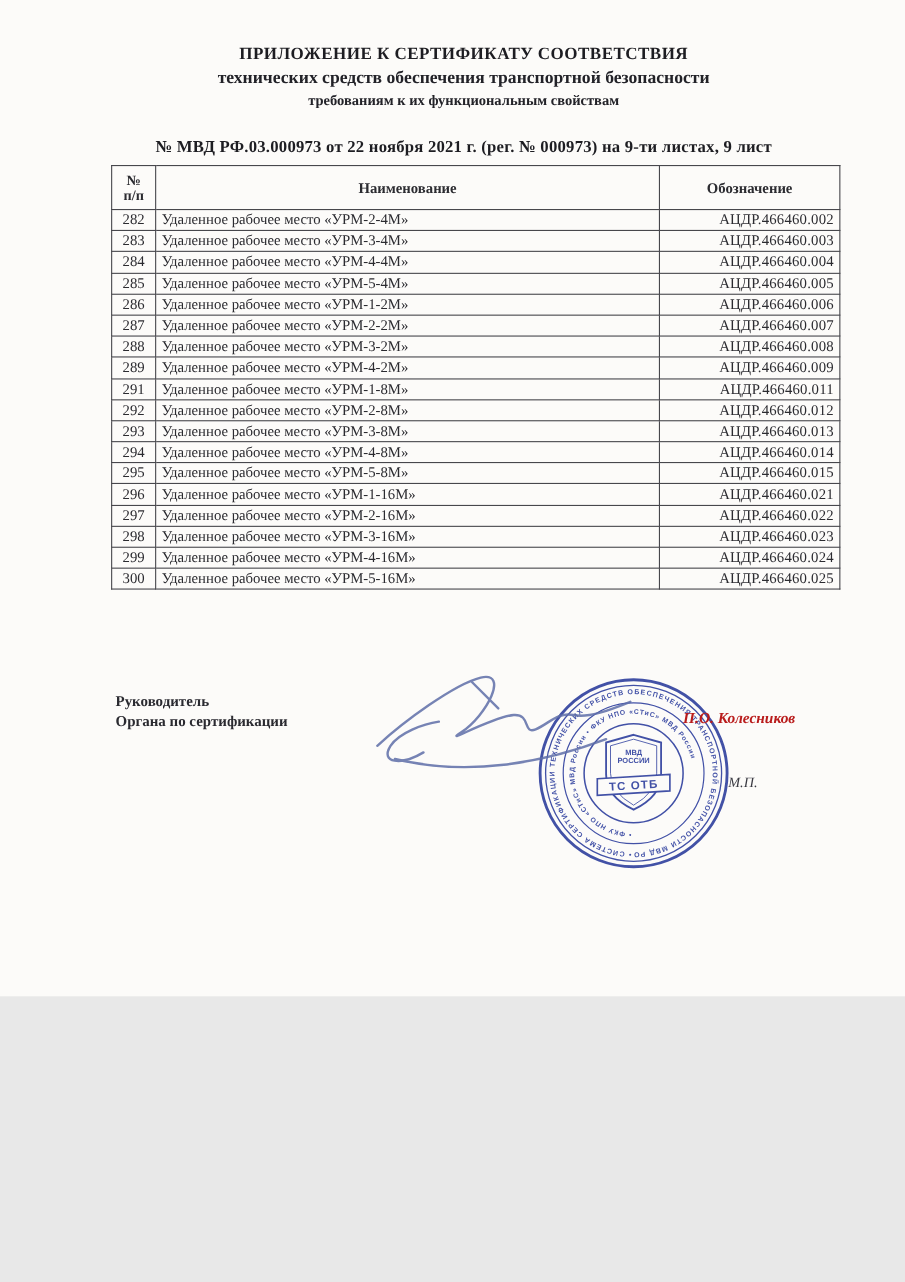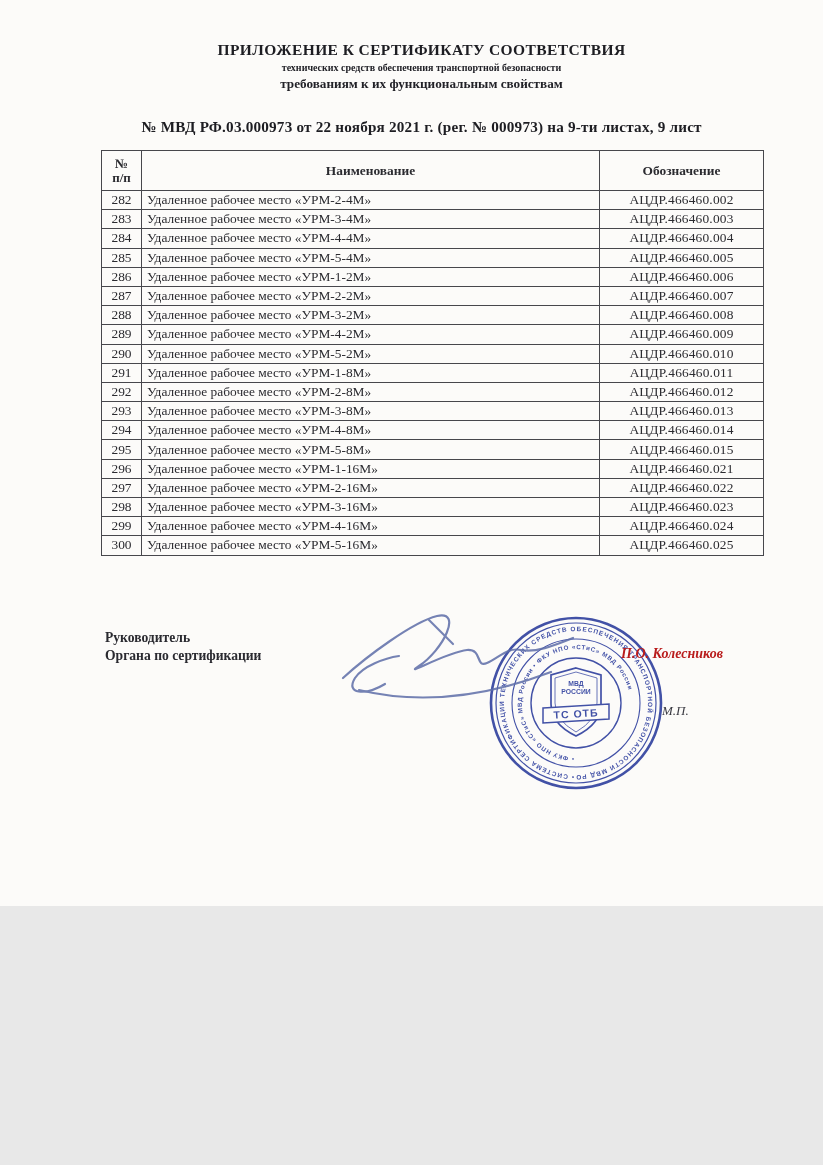--- a/index.html
+++ b/index.html
@@ -7,39 +7,39 @@
   .page {
     position:relative; width:823px; height:906px;
     background:#fcfbf9; overflow:hidden;
     font-family:"Liberation Serif", serif; color:#26262a;
     margin:0 auto;
   }
 
   
   .doc-header { position:absolute; left:24px; top:0; width:795px; text-align:center; }
   .ttl1 { margin-top:41px; font-size:15.5px; font-weight:bold; letter-spacing:.4px; color:#1d1d22; }
-  .ttl2 { margin-top:3px;  font-size:10px; font-weight:bold; color:#222228; }
+  .ttl2 { margin-top:3px;  font-size:16px; font-weight:bold; color:#222228; }
   .ttl3 { margin-top:3px;  font-size:13.2px; font-weight:bold; color:#222228; }
   .ttl4 { margin-top:26px; font-size:15.2px; font-weight:bold; letter-spacing:.2px; color:#1d1d22; }
 
   
   table.items {
     position:absolute; left:101px; top:150px; width:662px;
     border-collapse:collapse; table-layout:fixed;
   }
   table.items th, table.items td {
     border:1.6px solid #47474c; font-size:13.4px; color:#2b2b30;
     overflow:hidden; white-space:nowrap;
   }
   table.items th { height:40px; font-weight:bold; text-align:center; vertical-align:middle; }
   table.items td { height:19.2px; padding:0 5px; vertical-align:middle; }
   col.c-num { width:40px; } col.c-name { width:458px; } col.c-des { width:164px; }
   td.c-num { text-align:center; padding:0 2px;font-family:Liberation Serif, serif; }
   td.c-name { text-align:left; padding-left:8px; }
-  td.c-des { text-align:center; padding-left:8px; letter-spacing:.2px; }
+  td.c-des { text-align:right; padding-left:8px; letter-spacing:.2px; }
   .numhdr div { line-height:14px; font-size:13px; }
 
   
   .role-block { position:absolute; left:105px; top:629px; font-size:13.6px;
                 font-weight:bold; line-height:18px; color:#2a2a30; }
   .signer-name { position:absolute; left:621px; top:646px; font-size:14px;
                  font-weight:bold; font-style:italic; color:#b91c1c; }
   .seal-note { position:absolute; left:662px; top:703px; font-size:13px;
                font-style:italic; color:#3a3a42; }
 
@@ -131,25 +131,20 @@
         <td class="c-num">288</td>
         <td class="c-name">Удаленное рабочее место «УРМ-3-2М»</td>
         <td class="c-des">АЦДР.466460.008</td>
       </tr>
         <tr style="">
         <td class="c-num">289</td>
         <td class="c-name">Удаленное рабочее место «УРМ-4-2М»</td>
         <td class="c-des">АЦДР.466460.009</td>
       </tr>
         <tr style="">
-        <td class="c-num">290</td>
-        <td class="c-name">Удаленное рабочее место «УРМ-5-2М»</td>
-        <td class="c-des">АЦДР.466460.010</td>
-      </tr>
-        <tr style="">
         <td class="c-num">291</td>
         <td class="c-name">Удаленное рабочее место «УРМ-1-8М»</td>
         <td class="c-des">АЦДР.466460.011</td>
       </tr>
         <tr style="">
         <td class="c-num">292</td>
         <td class="c-name">Удаленное рабочее место «УРМ-2-8М»</td>
         <td class="c-des">АЦДР.466460.012</td>
       </tr>
         <tr style="">

